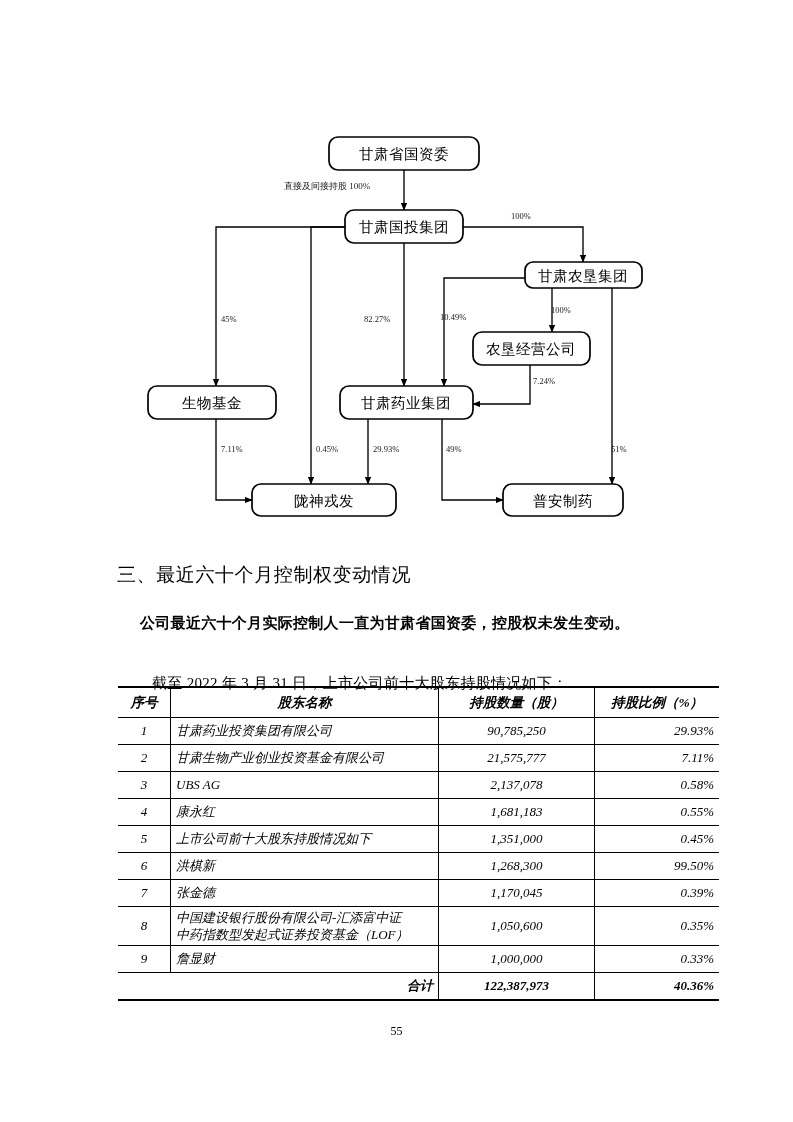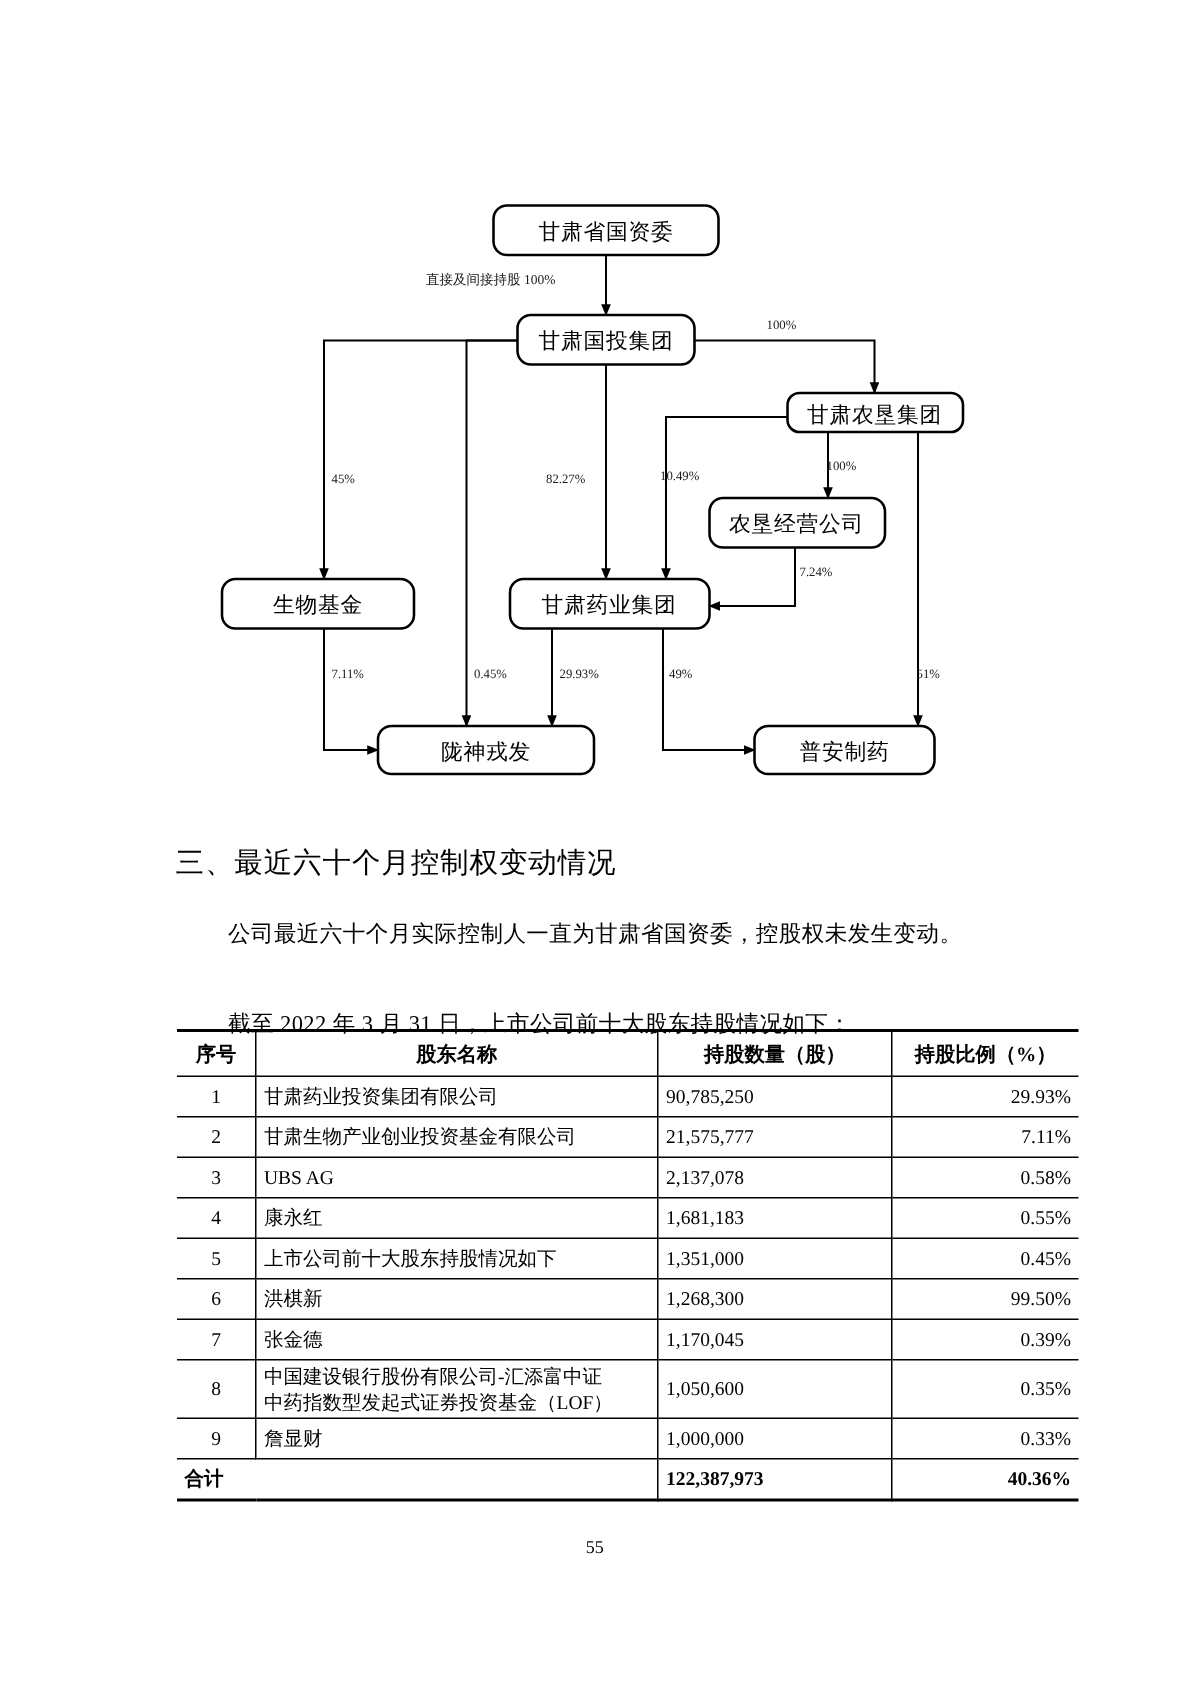--- a/index.html
+++ b/index.html
@@ -42,25 +42,25 @@
     font-family:"Liberation Sans","DejaVu Sans",sans-serif;
     white-space:nowrap;
   }
   .para{
     position:absolute;
     font-size:15px;
     line-height:22px;
     letter-spacing:0.3px;
     white-space:nowrap;
   }
-  .para1{left:152px;top:612px;}
+  .para1{left:140px;top:612px;font-weight:bold;}
   .para2{left:152px;top:632px;margin-top:40px;}
 
   
-  .tbl-wrap{position:absolute;left:118px;top:686px;width:558px;}
+  .tbl-wrap{position:absolute;left:118px;top:686px;width:558px;font-style:italic;}
   table.holders{
     border-collapse:collapse;
     width:558px;
     font-size:13px;
     table-layout:fixed;
   }
   table.holders td,table.holders th{
     border-left:1px solid #000;
     border-right:1px solid #000;
     border-top:1px solid #000;
@@ -79,29 +79,29 @@
     font-weight:bold;
     text-align:center;
     border-top:none;
     border-bottom:1.6px solid #000;
     font-size:13.5px;
     height:25px;
   }
   table.holders tbody tr td{height:22px;}
   .c-idx{width:42px;text-align:center;}
   .c-name{width:257px;text-align:left;}
-  .c-qty{width:145px;text-align:left;padding-right:9px;}
+  .c-qty{width:145px;text-align:center;padding-right:9px;}
   .c-pct{width:114px;text-align:right;padding-right:9px;}
   tr.total td{
     font-weight:bold;
     border-top:1.6px solid #000;
     border-bottom:none;
     height:24px;
   }
-  tr.total td.t-label{text-align:left;}
+  tr.total td.t-label{text-align:right;}
   tr.row8 td{height:38px;}
   .twoline{line-height:17px;}
 
   
   .pageno{
     position:absolute;
     left:0;top:1024px;width:793px;
     text-align:center;
     font-size:12px;
   }

